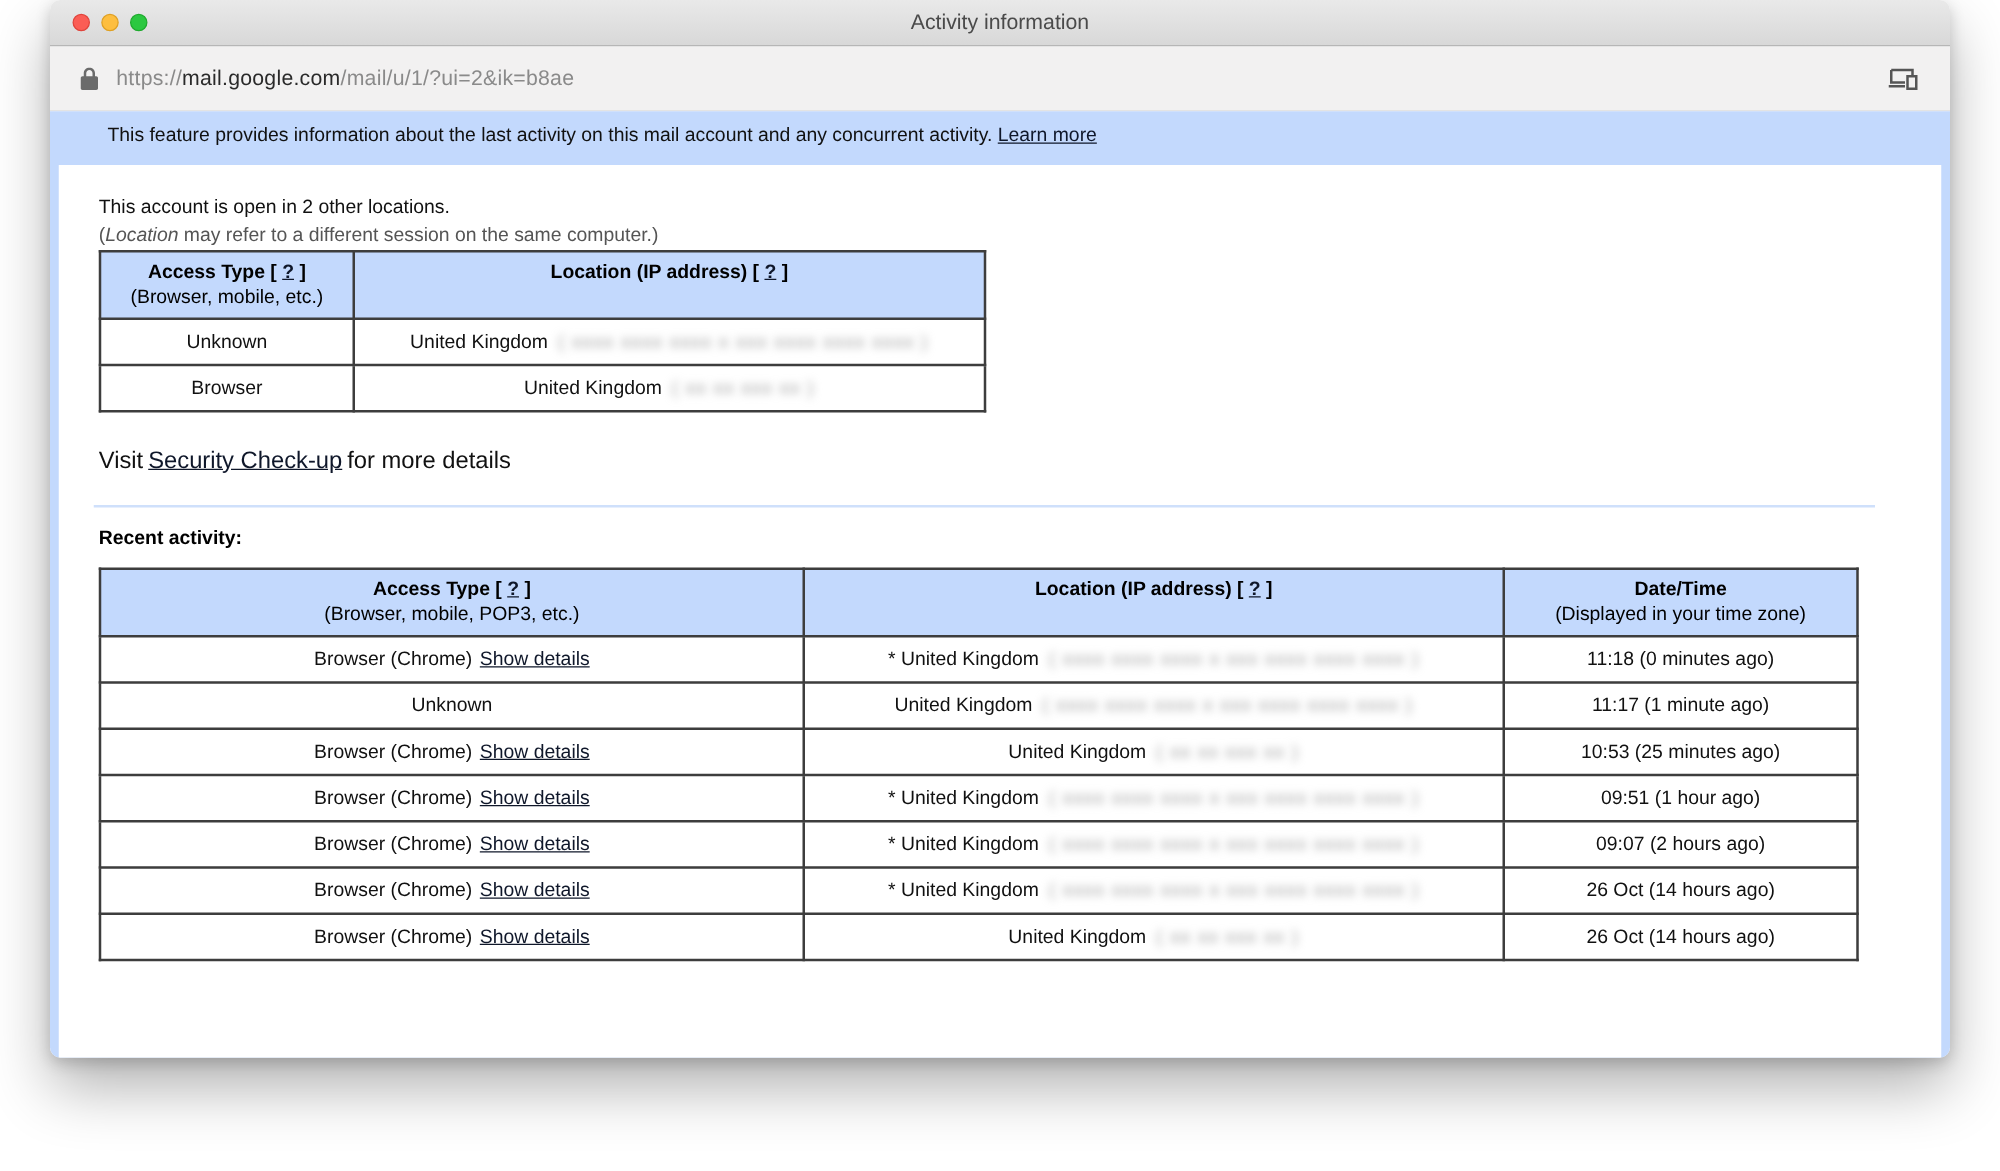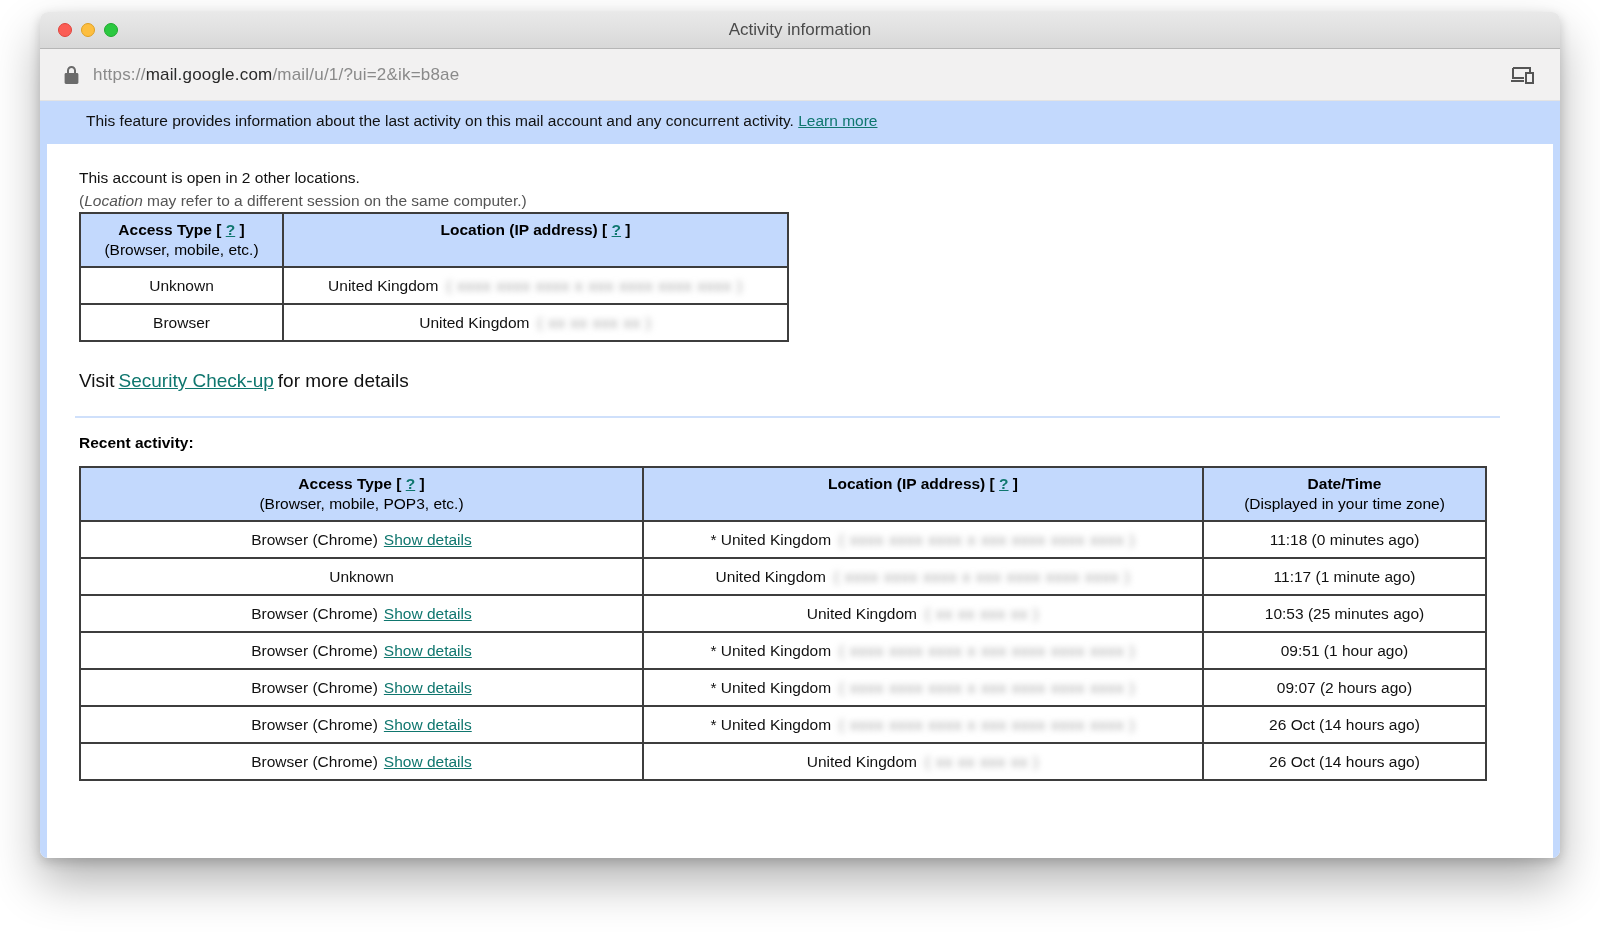--- a/index.html
+++ b/index.html
@@ -1,19 +1,19 @@
 <!DOCTYPE html>
 <html><head>
 <meta charset="utf-8">
 <style>
   * { margin:0; padding:0; box-sizing:border-box; }
   html,body { width:1600px; height:937px; background:#ffffff; font-family:"Liberation Sans","DejaVu Sans",sans-serif; }
 
   .window {
-    position:absolute; left:40px; top:12px; width:1520px; height:846px;
+    position:absolute; left:40px; top:0; width:1520px; height:846px;
     border-radius:8px; overflow:hidden; background:#fff;
     box-shadow:0 24px 48px rgba(0,0,0,0.30), 0 4px 12px rgba(0,0,0,0.18);
   }
 
   
   .titlebar {
     height:37px; background:linear-gradient(#e9e9e9,#d8d8d8);
     border-bottom:1px solid #b6b6b6; position:relative;
     display:flex; align-items:center; justify-content:center;
   }
@@ -32,21 +32,21 @@
   .lock { margin-right:14px; display:flex; }
   .url-text { font-size:17px; color:#8a8a8a; letter-spacing:0.2px; }
   .url-text .host { color:#2a2a2a; }
   .devices { margin-left:auto; display:flex; }
 
   
   .page { height:768px; background:#c3d9fd; display:flex; flex-direction:column; }
   .band { padding:11px 20px 14px 18px; }
   .band h1 { font-size:20px; font-weight:bold; color:#000; margin-bottom:13px; }
   .band .sub { margin-left:28px; font-size:15.5px; color:#111; }
-  a, .qlink { color:#0f766e; text-decoration:underline; cursor:pointer; }
+  a, .qlink { color:#0f172a; text-decoration:underline; cursor:pointer; }
   a:empty { display:none; }
 
   .white { background:#fff; margin:0 7px; flex:1; padding:22px 53px 0 32px; overflow:hidden; }
 
   .intro { font-size:15.5px; line-height:23px; color:#111; }
   .intro .muted { color:#555; }
   .intro .it { font-style:italic; }
 
   .section-heading { font-weight:bold; font-size:15.5px; margin:24px 0 14px 0; color:#000; }
 

